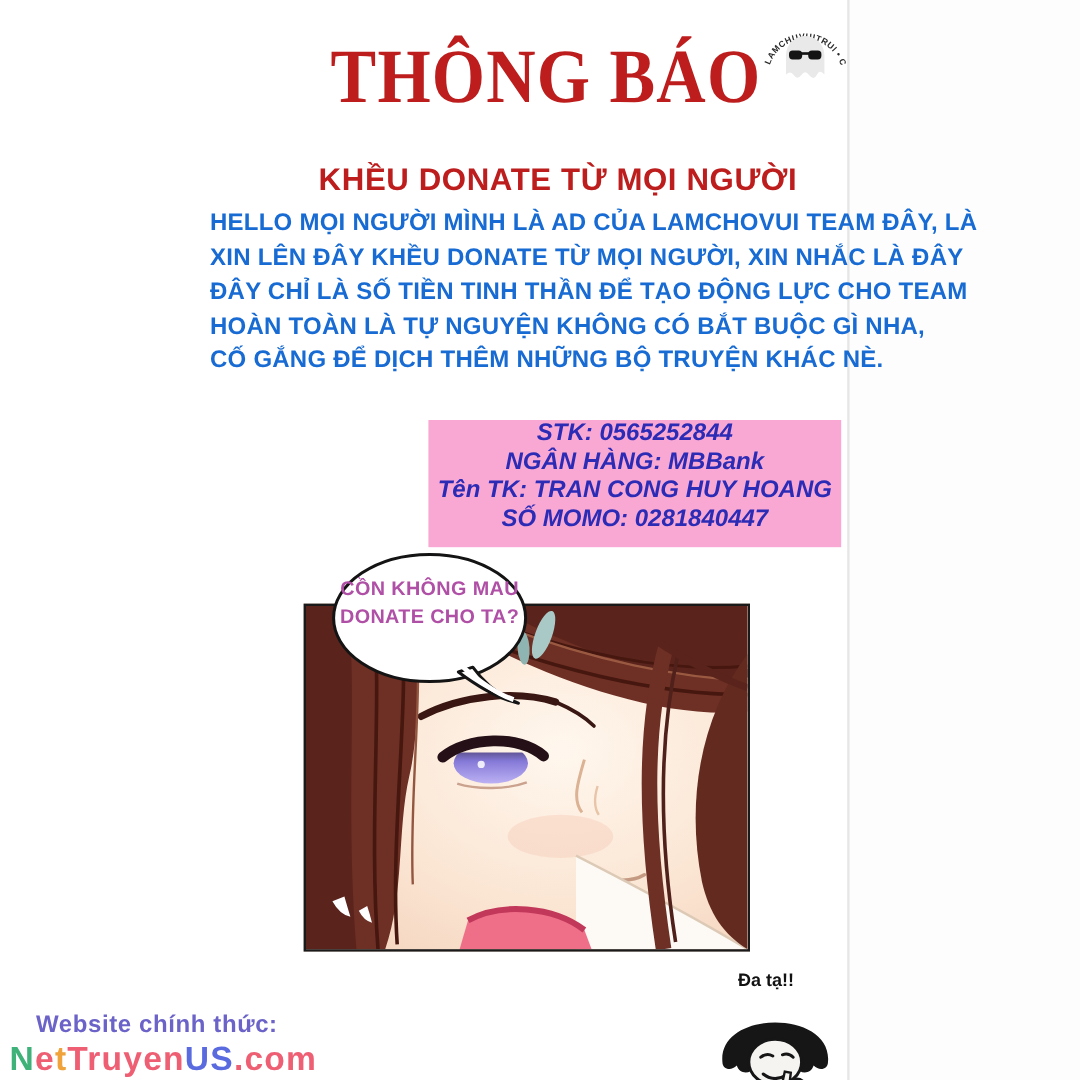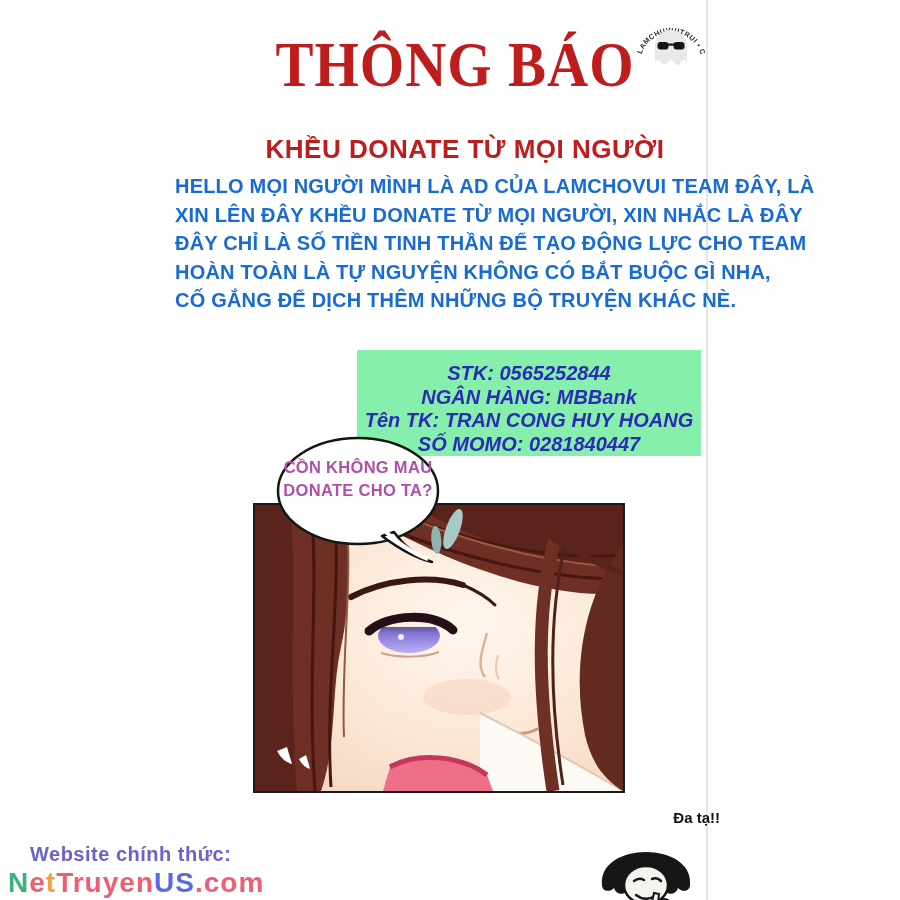--- a/index.html
+++ b/index.html
@@ -14,33 +14,33 @@
     font-family:"Liberation Serif", serif;font-weight:700;font-size:57px;color:#bd1d1d;
     letter-spacing:1px;transform:scaleY(1.12);transform-origin:top center;white-space:nowrap;}
   .page-subtitle{position:absolute;left:165px;top:102px;width:600px;text-align:center;
     font-weight:800;font-size:26px;color:#bd1d1d;letter-spacing:.5px;white-space:nowrap;margin-top:32px;}
   
   .announcement{position:absolute;left:175px;top:172px;width:546px;text-align:center;}
   .announcement .line{font-weight:800;font-size:20px;line-height:28.5px;color:#176bd3;
     white-space:nowrap;letter-spacing:.2px;}
   
   .donate-box{position:absolute;left:357px;top:350px;width:344px;height:106px;
-    background:#86efac;text-align:center;padding-top:12px;box-sizing:border-box;}
+    background:#f9a8d4;text-align:center;padding-top:0;box-sizing:border-box;}
   .donate-box .line{font-weight:700;font-style:italic;font-size:20px;line-height:23.5px;
     color:#2b2bb5;white-space:nowrap;}
   
   .manga-panel{position:absolute;left:253px;top:503px;width:372px;height:290px;
     border:2px solid #1a1a1a;box-sizing:border-box;overflow:hidden;background:#fbe6d4;}
   .manga-panel svg{display:block;}
   
-  .bubble-wrap{position:absolute;left:268px;top:428px;width:185px;height:145px;}
+  .bubble-wrap{position:absolute;left:268px;top:452px;width:185px;height:145px;}
   .bubble-text{position:absolute;left:10px;top:28px;width:160px;text-align:center;
     font-weight:700;font-size:16.5px;line-height:23px;color:#b04fa6;letter-spacing:.3px;}
   
-  .thanks-label{position:absolute;left:615px;top:809px;width:105px;text-align:right;
+  .thanks-label{position:absolute;left:615px;top:809px;width:105px;text-align:left;
     font-weight:800;font-size:15px;color:#121212;}
   .meme{position:absolute;left:590px;top:827px;width:112px;height:84px;}
   
   .watermark{position:absolute;left:0;top:843px;width:300px;}
   .wm-label{margin-left:30px;font-weight:700;font-size:20px;color:#6b63c8;letter-spacing:.5px;}
   .wm-site{margin-left:8px;margin-top:1px;font-weight:800;font-size:28px;letter-spacing:1px;}
 </style>
 </head>
 <body>
 

